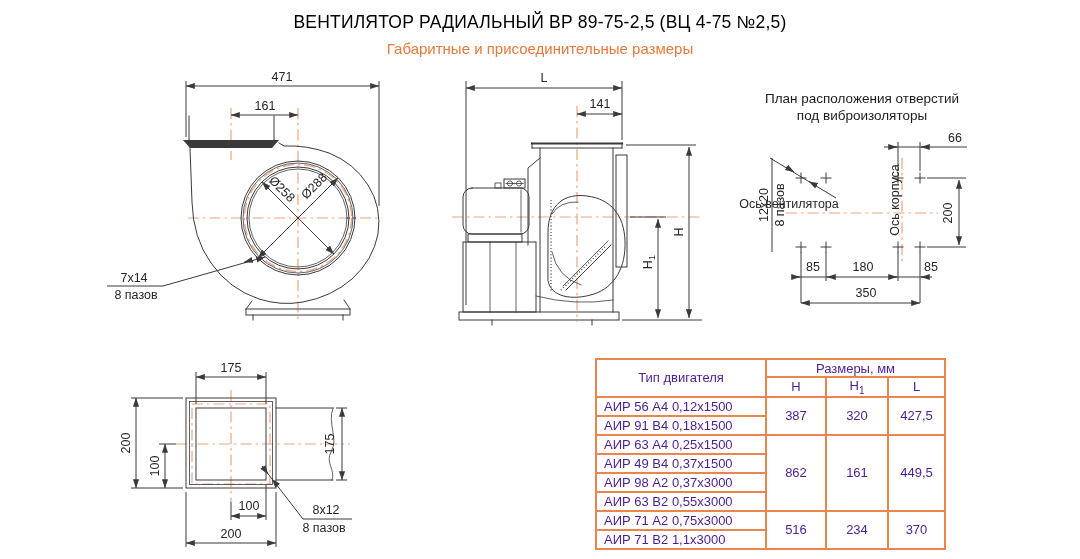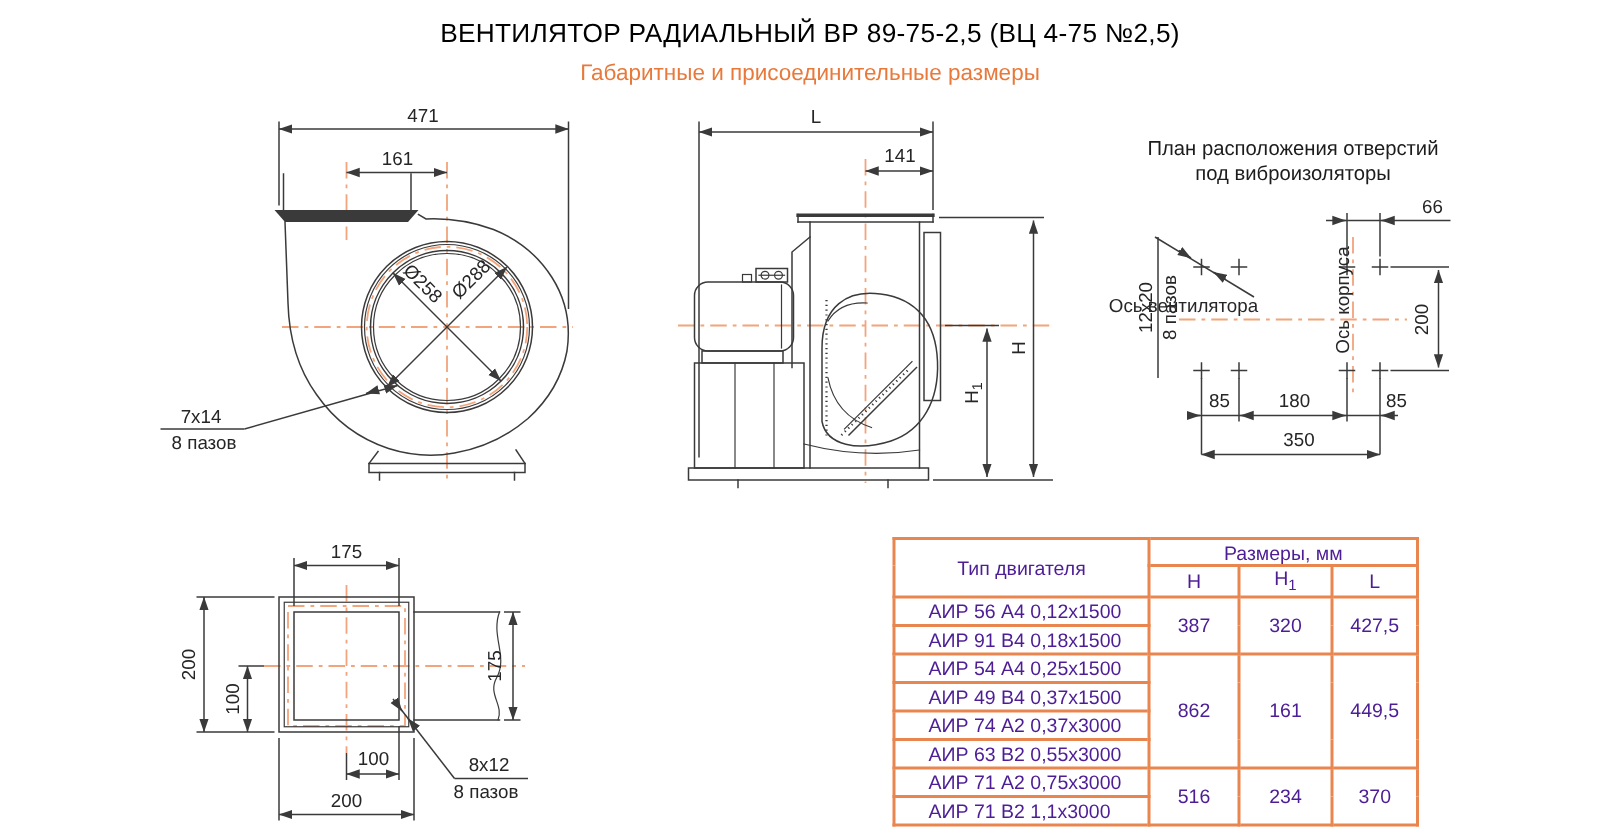--- a/index.html
+++ b/index.html
@@ -16,21 +16,21 @@
   .cl{stroke:#f2a47c;stroke-width:1.2;fill:none;stroke-dasharray:11 4 2.5 4;}
   .dim{stroke:#3a3a3a;stroke-width:1;fill:none;}
   .dotted{stroke:#3a3a3a;stroke-width:1.5;stroke-dasharray:.8 2.4;fill:none;}
   .dimtxt{font:12.5px "Liberation Sans",sans-serif;fill:#262626;text-anchor:middle;}
   .lbl{font:13.5px "Liberation Sans",sans-serif;fill:#1c1c1c;text-anchor:middle;}
   sub{font-size:10px;}
   
   .dtable{position:absolute;left:578px;top:358px;border-collapse:collapse;font-size:13px;color:#4c1d95;margin-left:17px;}
   .dtable td{border:2px solid #e9854e;text-align:center;padding:0 3px;height:17px;}
   .dtable td.hd{height:16px;}
-  .dtable td.m{text-align:left;padding-left:22px;}
+  .dtable td.m{text-align:left;padding-left:7px;}
 </style>
 </head>
 <body>
 
 <div class="stage">
 
   <div class="hdr">
     <h1>ВЕНТИЛЯТОР РАДИАЛЬНЫЙ ВР 89-75-2,5 (ВЦ 4-75 №2,5)</h1>
     <div class="sub">Габаритные и присоединительные размеры</div>
   </div>
@@ -261,30 +261,30 @@
       <tr>
         <td class="m">АИР 56 А4 0,12x1500</td>
         <td rowspan="2">387</td>
         <td rowspan="2">320</td>
         <td rowspan="2">427,5</td>
       </tr>
       <tr>
         <td class="m">АИР 91 В4 0,18x1500</td>
       </tr>
       <tr>
-        <td class="m">АИР 54 А4 0,25x1500</td>
+        <td class="m">АИР 63 А4 0,25x1500</td>
         <td rowspan="4">862</td>
         <td rowspan="4">161</td>
         <td rowspan="4">449,5</td>
       </tr>
       <tr>
         <td class="m">АИР 49 В4 0,37x1500</td>
       </tr>
       <tr>
-        <td class="m">АИР 74 А2 0,37x3000</td>
+        <td class="m">АИР 98 А2 0,37x3000</td>
       </tr>
       <tr>
         <td class="m">АИР 63 В2 0,55x3000</td>
       </tr>
       <tr>
         <td class="m">АИР 71 А2 0,75x3000</td>
         <td rowspan="2">516</td>
         <td rowspan="2">234</td>
         <td rowspan="2">370</td>
       </tr>

